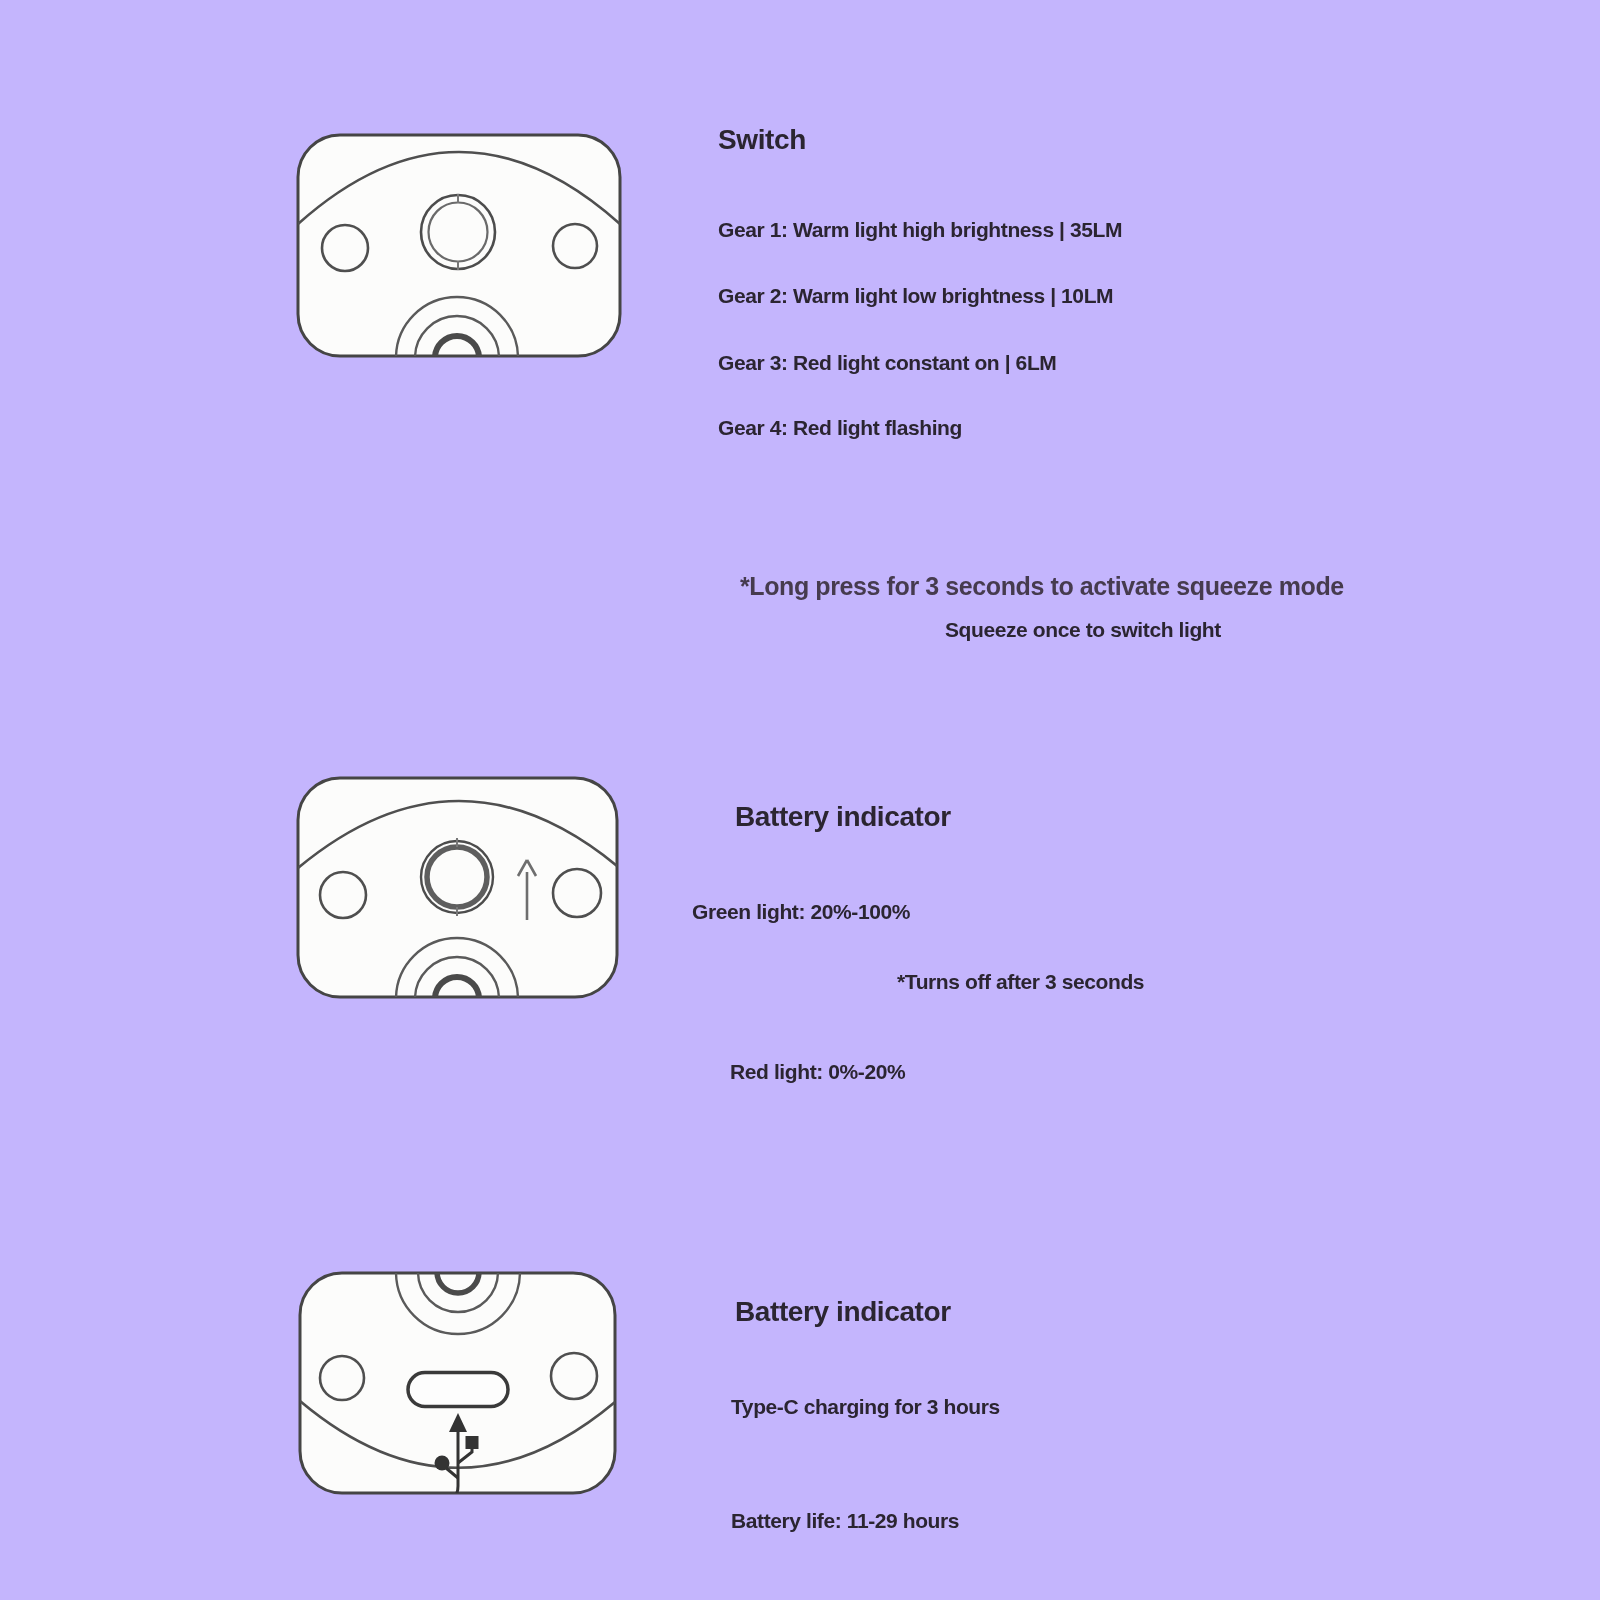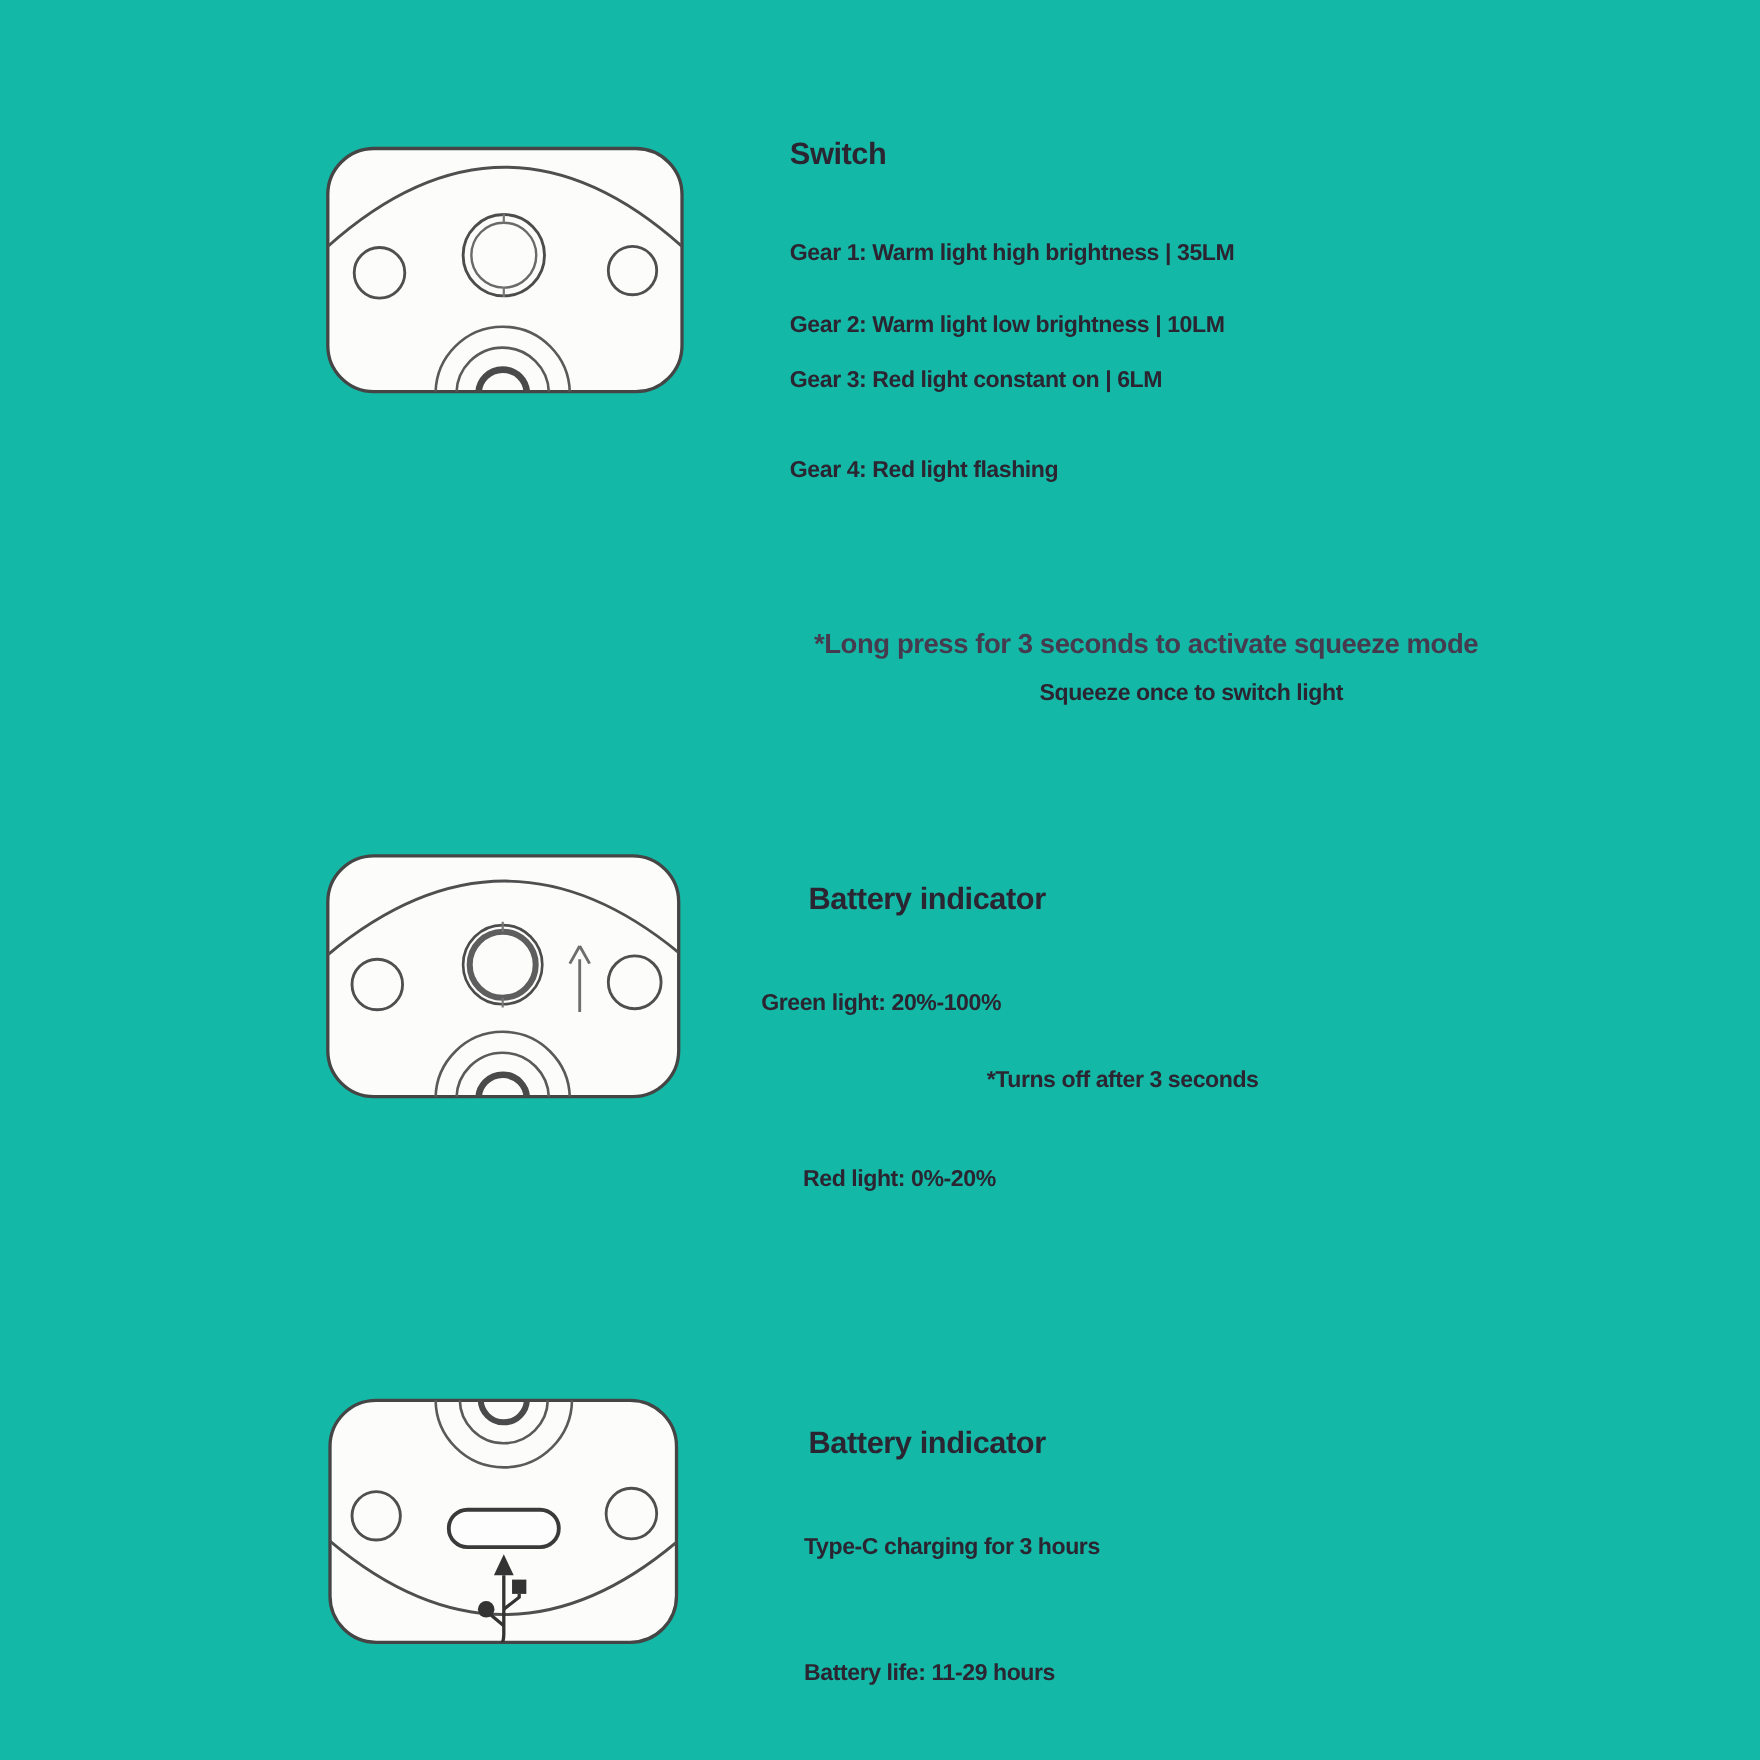--- a/index.html
+++ b/index.html
@@ -1,20 +1,20 @@
 <!DOCTYPE html>
 <html><head>
 <meta charset="utf-8">
 <style>
   html, body { margin: 0; padding: 0; background: #ffffff; }
   #canvas {
     position: relative;
     width: 1600px;
     height: 1600px;
-    background: #14b8a6;
+    background: #c4b5fd;
     font-family: "Liberation Sans", sans-serif;
     overflow: hidden;
   }
   .txt {
     position: absolute;
     white-space: nowrap;
     font-weight: 700;
     font-size: 21px;
     line-height: 40px;
     letter-spacing: -0.4px;
@@ -50,21 +50,21 @@
       <line x1="458" y1="194" x2="458" y2="203" stroke="#777777" stroke-width="2"></line>
       <line x1="458" y1="261" x2="458" y2="270" stroke="#777777" stroke-width="2"></line>
     </g>
     <circle cx="345" cy="248" r="23" fill="none" stroke="#4f4f4f" stroke-width="2.6"></circle>
     <circle cx="575" cy="246" r="22" fill="none" stroke="#4f4f4f" stroke-width="2.6"></circle>
   </svg>
 
   <span class="txt heading" style="left:718px; top:120px;">Switch</span>
   <span class="txt" style="left:718px; top:210px;">Gear 1: Warm light high brightness | 35LM</span>
   <span class="txt" style="left:718px; top:276px;">Gear 2: Warm light low brightness | 10LM</span>
-  <span class="txt" style="left:718px; top:326px;text-align:right;">Gear 3: Red light constant on | 6LM</span>
+  <span class="txt" style="left:718px; top:343px;text-align:right;">Gear 3: Red light constant on | 6LM</span>
   <span class="txt" style="left:718px; top:408px;">Gear 4: Red light flashing</span>
   <span class="txt note" style="left:740px; top:566px;">*Long press for 3 seconds to activate squeeze mode</span>
   <span class="txt" style="left:945px; top:610px;">Squeeze once to switch light</span>
 
   <svg class="diagram-svg" style="left:285px; top:763px;" width="350" height="248" viewBox="285 763 350 248">
     <defs>
       <clipPath id="clip2">
           <rect x="298" y="778" width="319" height="219" rx="42"></rect>
         </clipPath>
     </defs>

